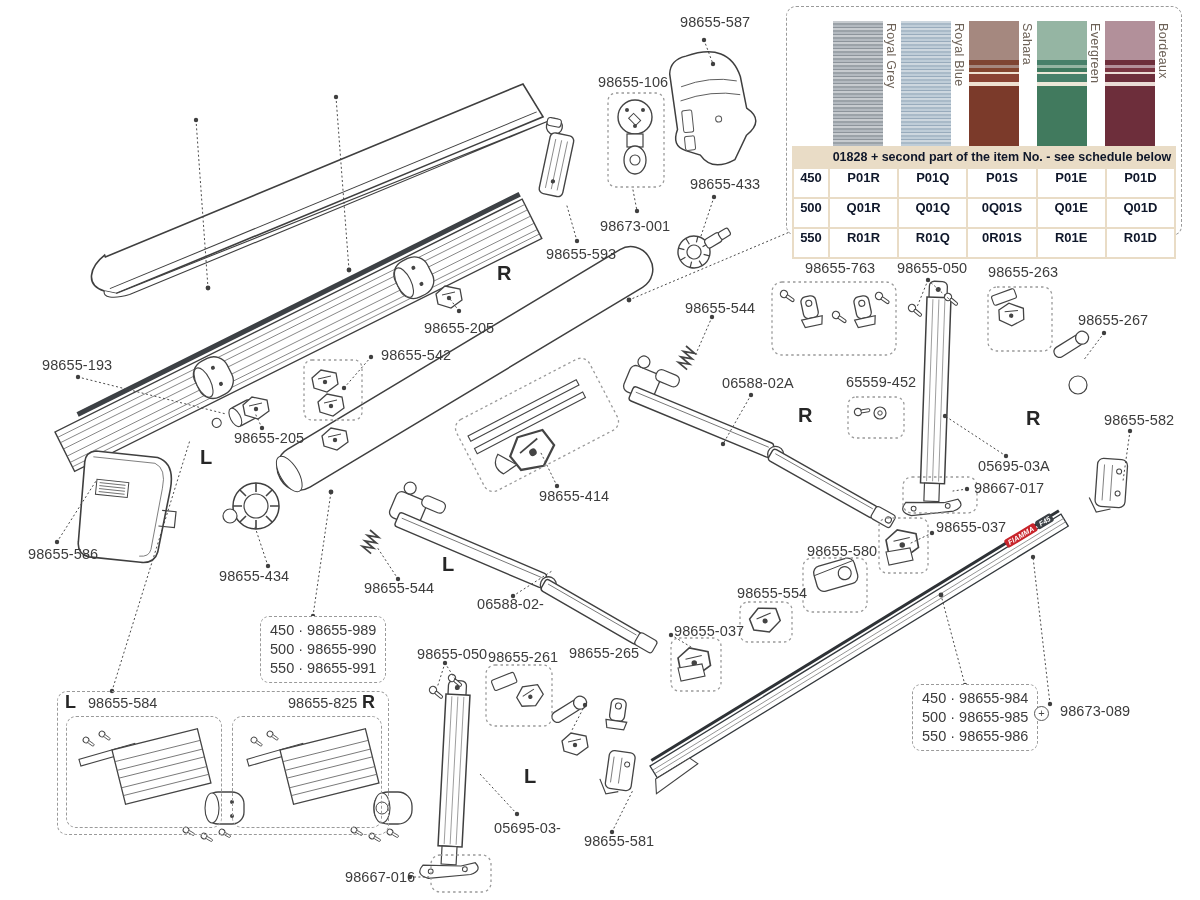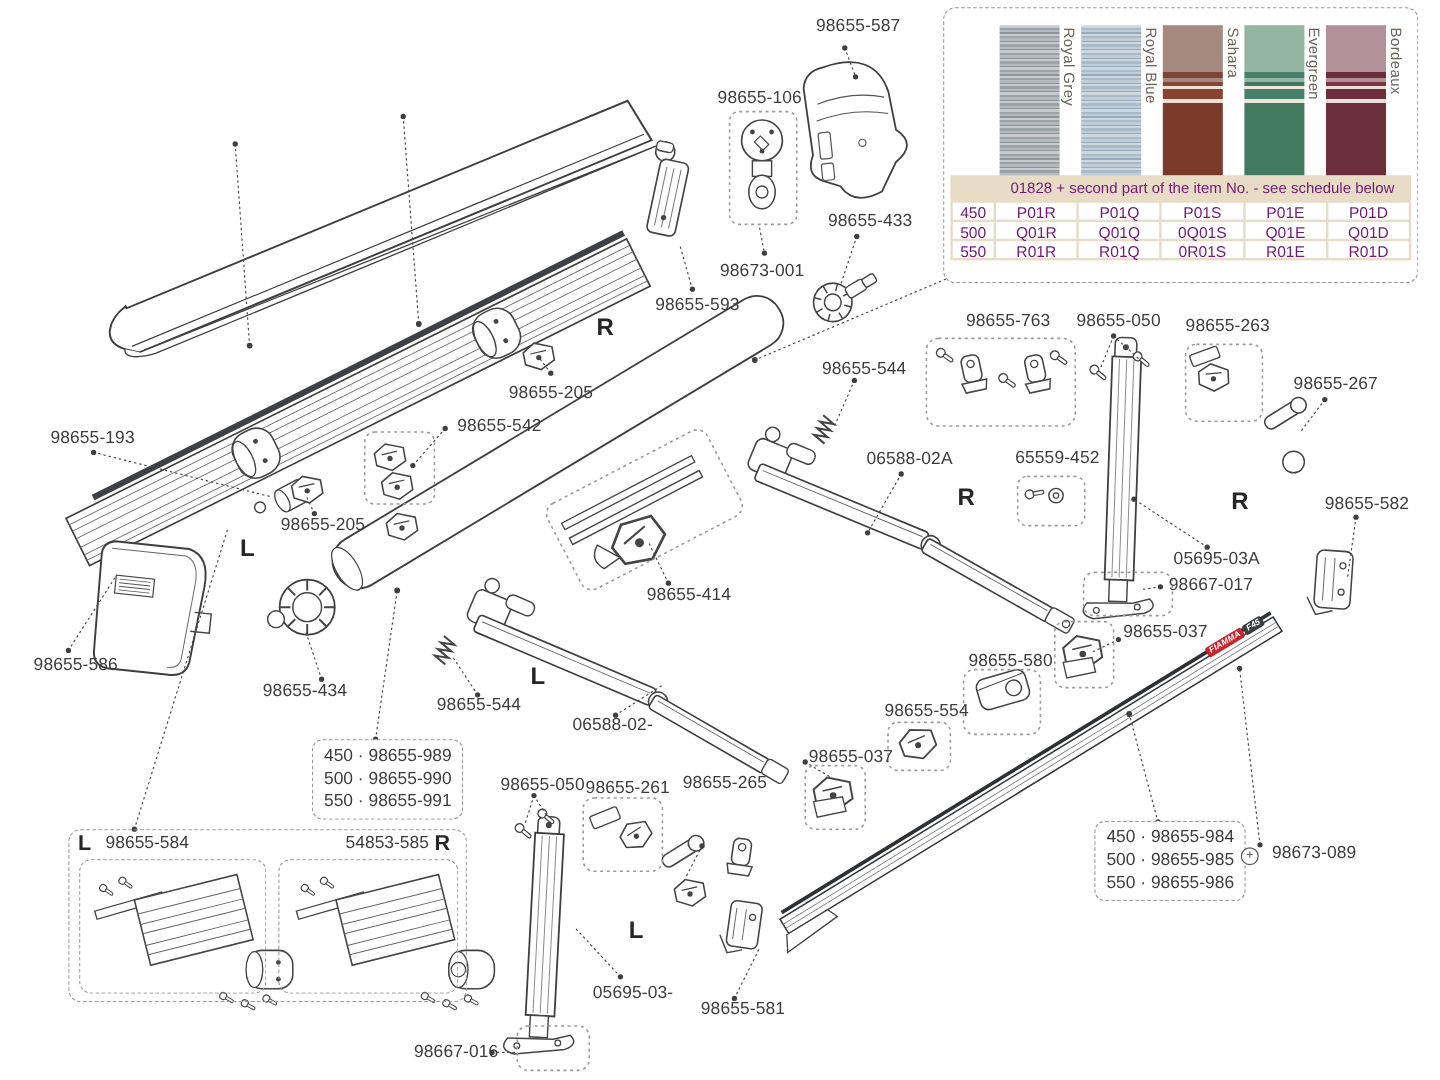--- a/index.html
+++ b/index.html
@@ -15,22 +15,22 @@
   .fabricbox{position:absolute;left:786px;top:6px;width:394px;height:228px;
              border:1.3px dashed #9a9a9a;border-radius:10px;background:#fff;}
   .swatch{position:absolute;top:14px;width:50px;height:130px;}
   .swname{position:absolute;top:16px;writing-mode:vertical-rl;font-size:12.5px;color:#6d6258;letter-spacing:.3px;}
   .sw-grey{background:repeating-linear-gradient(180deg,#c7cbcf 0 2px,#9ba2a8 2px 4px,#b4bac0 4px 6px,#8d949b 6px 7px);}
   .sw-blue{background:repeating-linear-gradient(180deg,#cdd7df 0 2px,#a9bac8 2px 4px,#bfcdd8 4px 6px,#98abbc 6px 7px);}
   .sw-sahara{background:linear-gradient(180deg,#a5887f 0%,#a5887f 30%,#7f4533 30%,#7f4533 34%,#a5887f 34%,#a5887f 36.5%,#84452f 36.5%,#84452f 39%,#eee1d1 39%,#eee1d1 41%,#8a4333 41%,#8a4333 47%,#eee1d1 47%,#eee1d1 50%,#7b3a2a 50%,#7b3a2a 100%);}
   .sw-ever{background:linear-gradient(180deg,#95b5a3 0%,#95b5a3 30%,#47806a 30%,#47806a 34%,#95b5a3 34%,#95b5a3 36.5%,#3f7a60 36.5%,#3f7a60 39%,#ece7d8 39%,#ece7d8 41%,#47806a 41%,#47806a 47%,#ece7d8 47%,#ece7d8 50%,#417a5e 50%,#417a5e 100%);}
   .sw-bord{background:linear-gradient(180deg,#b2909a 0%,#b2909a 30%,#6d2e3b 30%,#6d2e3b 34%,#b2909a 34%,#b2909a 36.5%,#7a3542 36.5%,#7a3542 39%,#eadcd6 39%,#eadcd6 41%,#6d2e3b 41%,#6d2e3b 47%,#eadcd6 47%,#eadcd6 50%,#6d2e3b 50%,#6d2e3b 100%);}
   .ftable{position:absolute;left:792px;top:146px;width:380px;background:#e9dcc6;padding:2px;
-          display:grid;grid-template-columns:34px repeat(5,1fr);gap:2px;font-size:13px;color:#701a75;}
-  .ftable .cell{background:#fff;text-align:center;line-height:17px;height:14px;}
+          display:grid;grid-template-columns:34px repeat(5,1fr);gap:2px;font-size:13px;color:#0f172a;font-weight:bold;}
+  .ftable .cell{background:#fff;text-align:center;line-height:17px;height:28px;}
   .ftable .hcell{background:#e9dcc6;line-height:19px;height:19px;font-size:12.5px;}
   .ftable .span5{grid-column:2/7;}
   
   .logo{position:absolute;left:1002px;top:526px;transform:rotate(-31deg);display:flex;gap:1px;align-items:center;}
   .logo-fiamma{background:#c8242b;color:#fff;font-style:italic;font-weight:bold;font-size:7px;
                padding:1px 3px;border-radius:2px;letter-spacing:.2px;}
   .logo-f45{background:#3a3f44;color:#fff;font-style:italic;font-weight:bold;font-size:7px;
             padding:1px 3px;border-radius:2px;}
   .joiner{position:absolute;left:1034px;top:706px;width:13px;height:13px;border:1px solid #5a5a5a;
           border-radius:50%;background:#fff;font-size:11px;line-height:12px;text-align:center;color:#4a4a4a;}
@@ -538,21 +538,21 @@
 <div class="logo">
   <span class="logo-fiamma">FIAMMA</span>
   <span class="logo-f45">F45</span>
 </div>
 
 <div class="dashbox" style="left:57px;top:691px;width:330px;height:142px"></div>
 <div class="dashbox" style="left:66px;top:716px;width:154px;height:110px"></div>
 <div class="dashbox" style="left:232px;top:716px;width:148px;height:110px"></div>
 <div class="mark" style="left:65px;top:692px;font-size:18px">L</div>
 <div class="kitlbl" style="left:88px;top:695px">98655-584</div>
-<div class="kitlbl" style="left:288px;top:695px">54853-585</div>
+<div class="kitlbl" style="left:288px;top:695px">98655-825</div>
 <div class="mark" style="left:362px;top:692px;font-size:18px">R</div>
 
 <div class="fabricbox">
   <div class="swatch sw-grey" style="left:46px"></div>
   <div class="swname" style="left:97px">Royal Grey</div>
   <div class="swatch sw-blue" style="left:114px"></div>
   <div class="swname" style="left:165px">Royal Blue</div>
   <div class="swatch sw-sahara" style="left:182px"></div>
   <div class="swname" style="left:233px">Sahara</div>
   <div class="swatch sw-ever" style="left:250px"></div>

